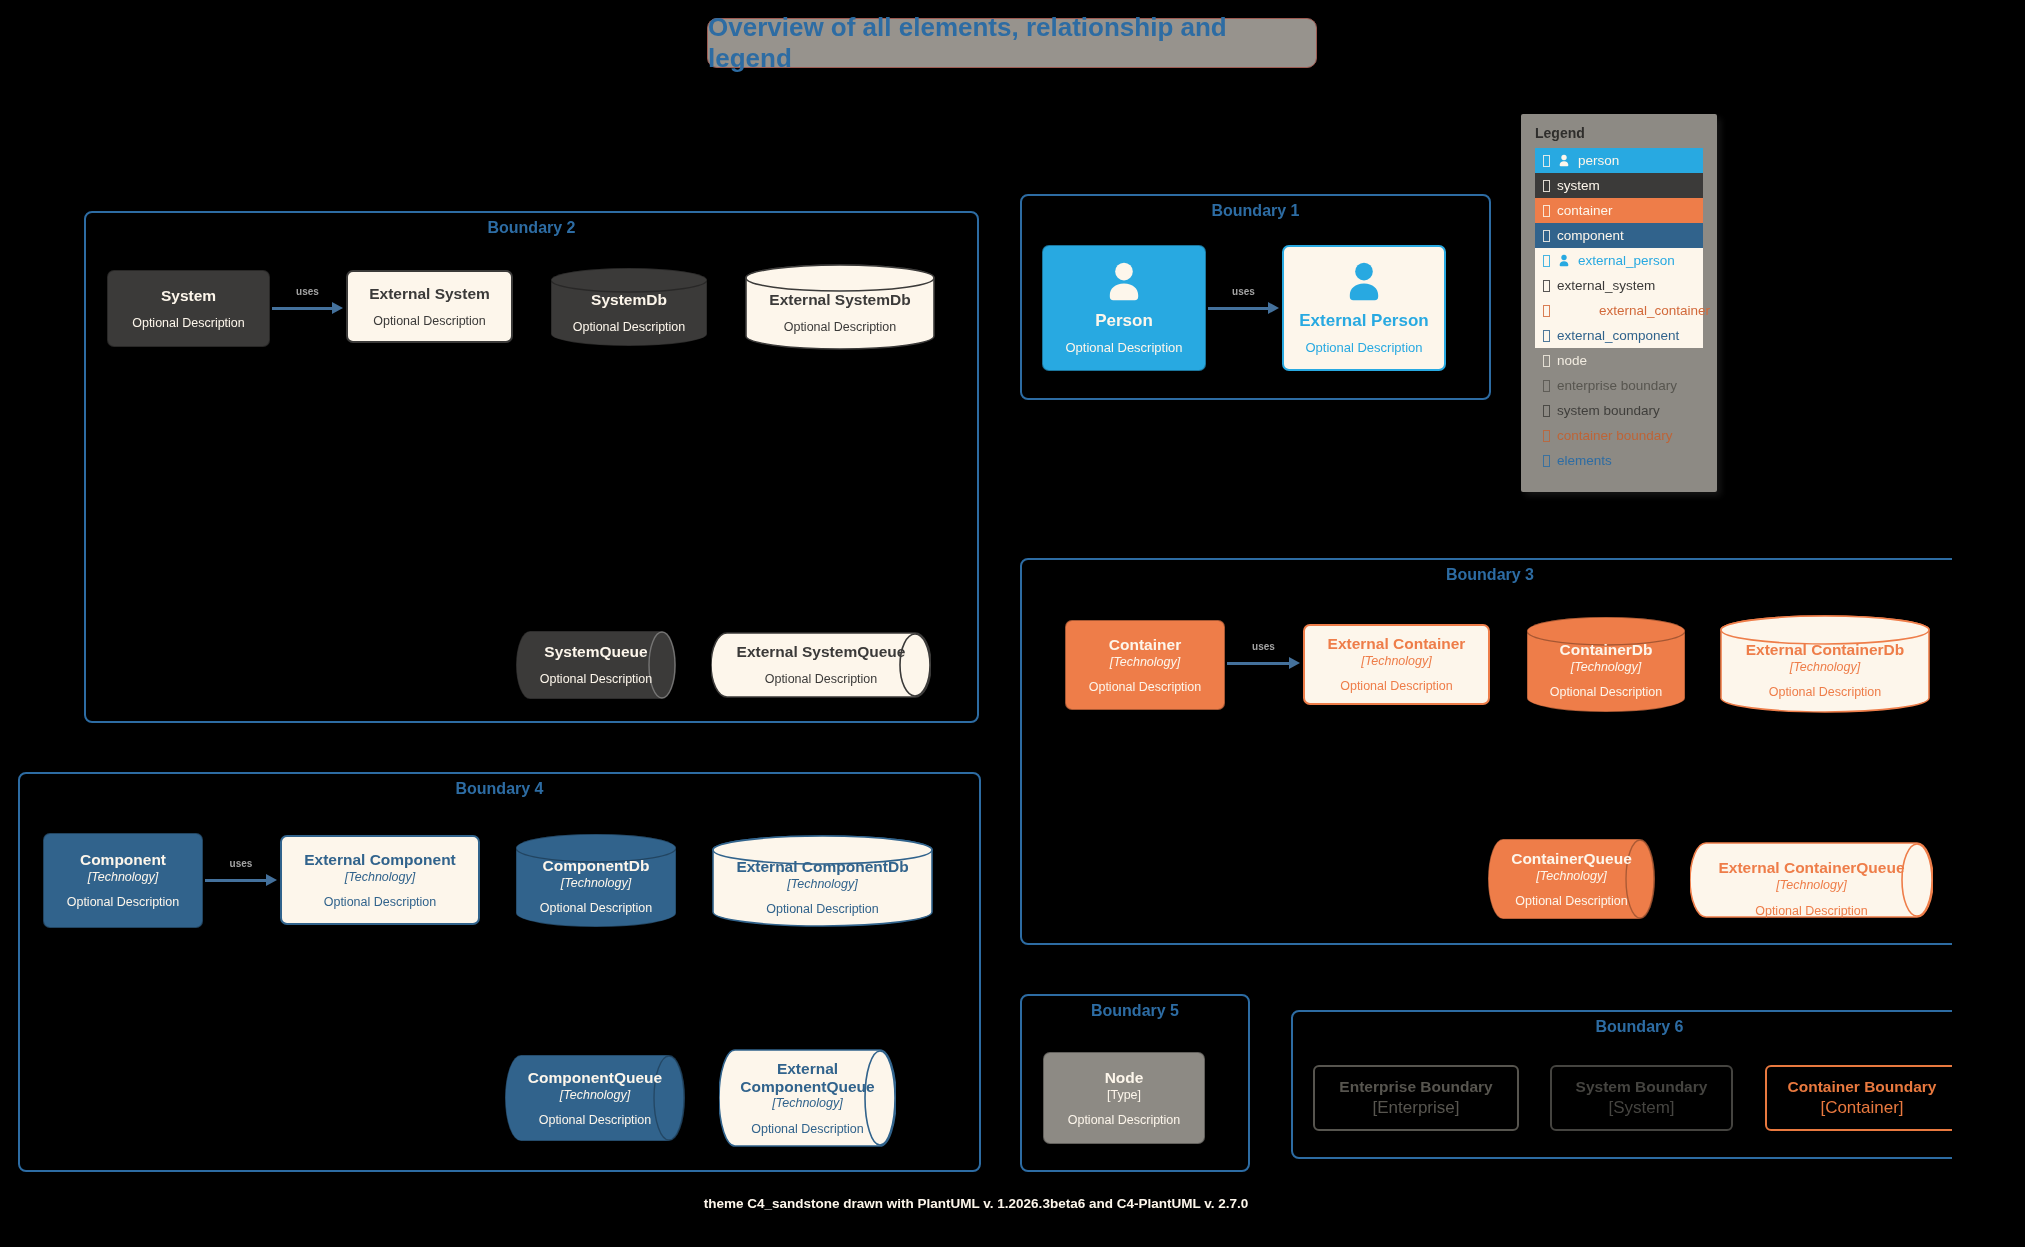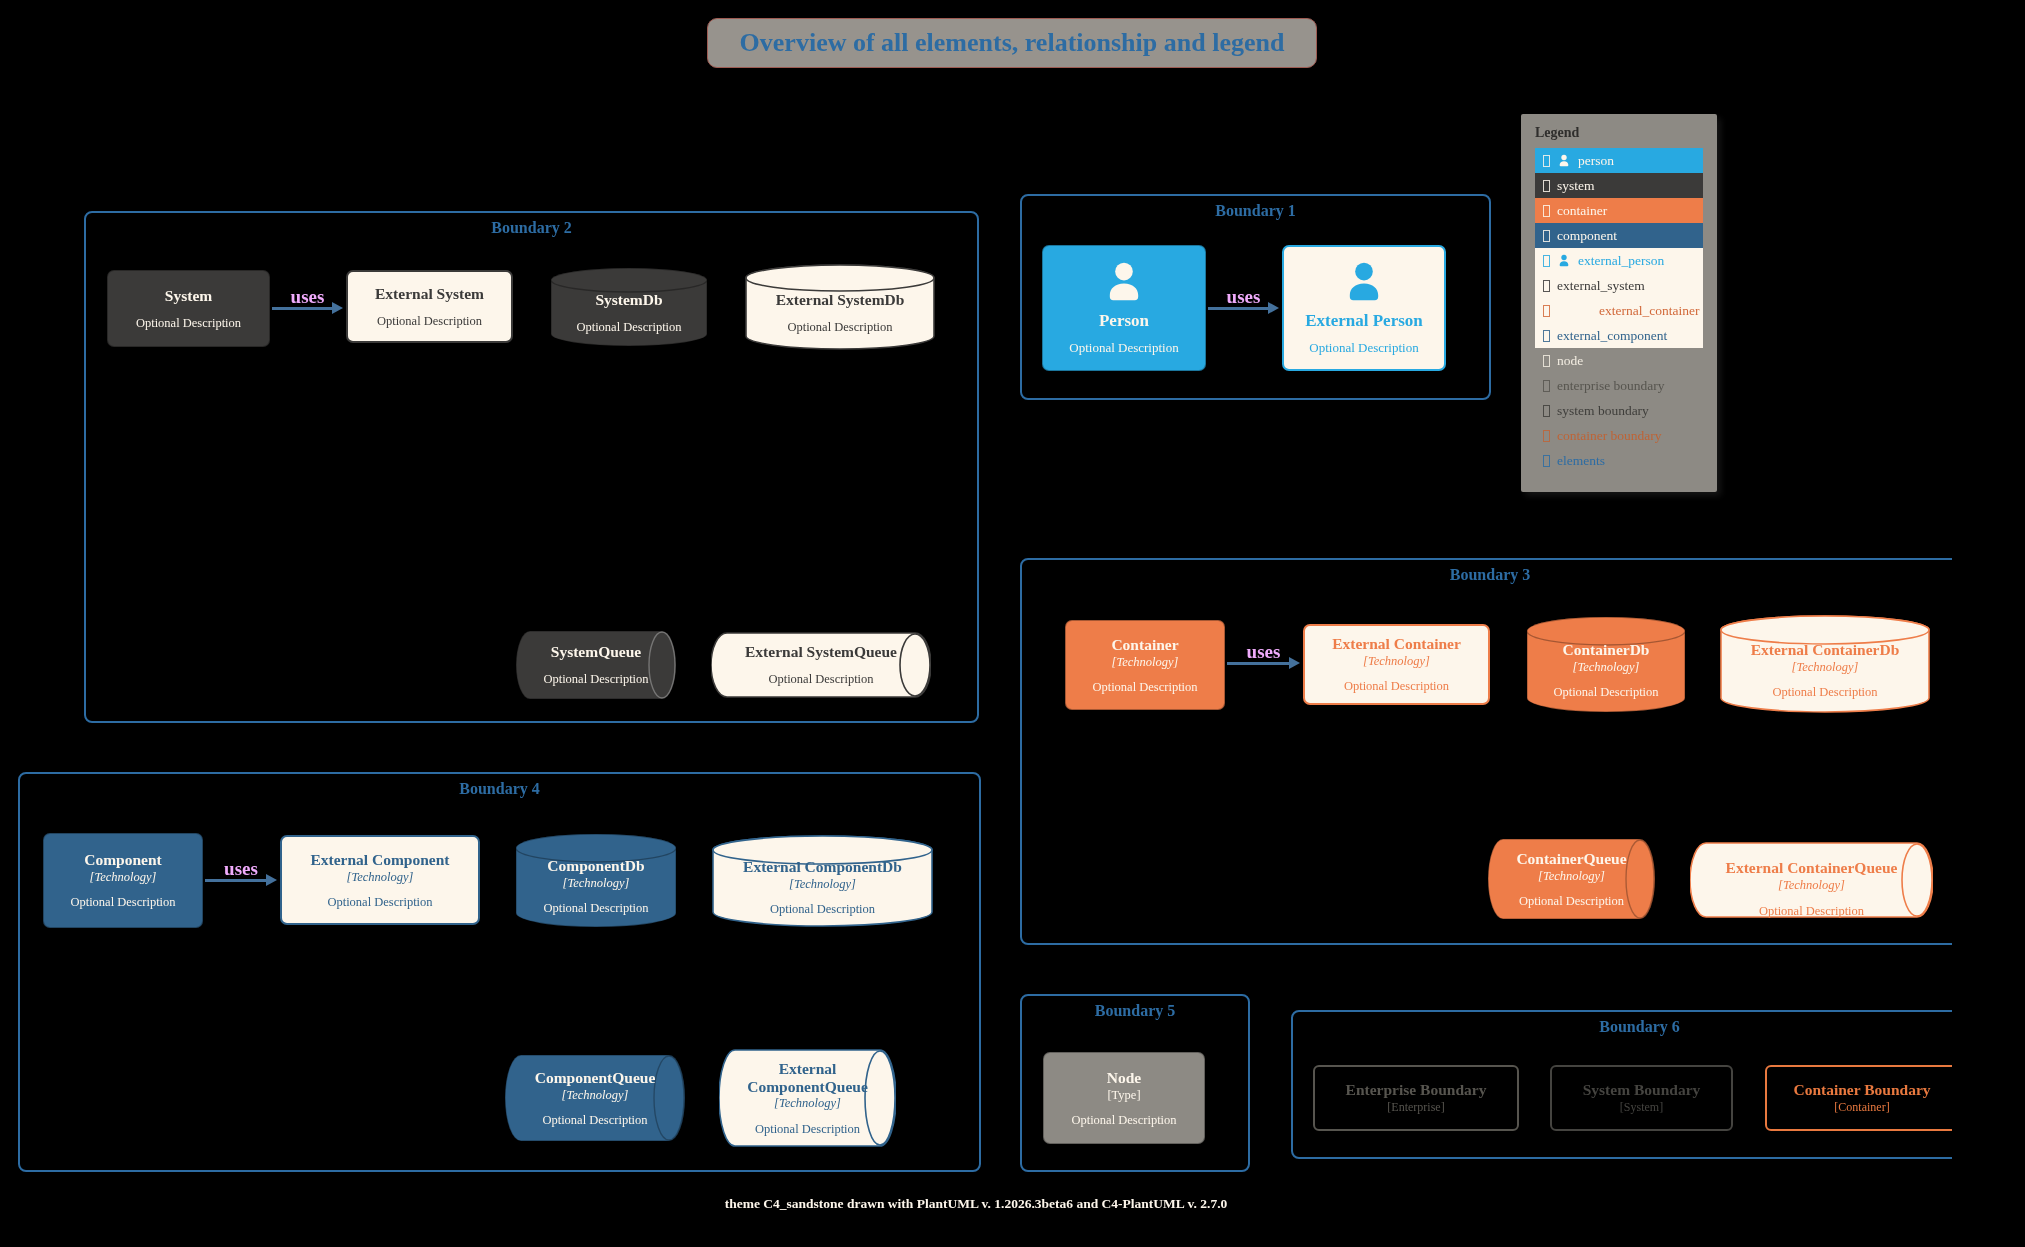--- a/index.html
+++ b/index.html
@@ -1,17 +1,17 @@
 <!DOCTYPE html>
 <html><head>
 <meta charset="utf-8">
 <style>
   html,body{margin:0;padding:0;background:#000;}
   #canvas{position:relative;width:1952px;height:1247px;background:#000;overflow:hidden;
-          font-family:Liberation Serif, serif;}
+          font-family:Liberation Sans, sans-serif;}
 
   
   .title{position:absolute;left:707px;top:18px;width:610px;height:50px;background:#97938D;
          border:1px solid #9E5B52;border-radius:10px;color:#2D6CA3;font-size:26px;font-weight:bold;
          display:flex;align-items:center;justify-content:center;box-sizing:border-box;}
 
   
   .boundary{position:absolute;border:2px solid #2D6CA3;border-radius:8px;box-sizing:border-box;}
   .blabel{position:absolute;top:6px;left:50%;transform:translateX(-50%);color:#2D6CA3;
           font-weight:bold;font-size:16px;white-space:nowrap;}
@@ -32,26 +32,26 @@
   .el .desc{font-size:12.5px;margin-top:11px;line-height:1.15;}
   .el.internal{border:1px solid rgba(0,0,0,0.3);}
   .el.external{border-width:2px;border-style:solid;}
   .el.db,.el.queue{background:transparent !important;border:none !important;border-radius:0;padding:0;}
   .el.db .content{padding-top:12px;}
   .shape{position:absolute;left:0;top:0;}
   .person-icon{margin-bottom:5px;}
   .el.person .name{font-size:17px;}
   .el.person .desc{font-size:13px;margin-top:10px;}
   .el.boundary-card{background:transparent;border:2px solid;border-radius:6px;}
-  .el.boundary-card .tech{font-style:normal;font-size:12px;margin-top:2px;}
+  .el.boundary-card .tech{font-style:normal;font-size:17px;margin-top:2px;}
 
   
   .arrow-line{position:absolute;height:3px;}
   .arrow-head{position:absolute;width:0;height:0;border-top:6.5px solid transparent;border-bottom:6.5px solid transparent;}
-  .arrow-label{position:absolute;transform:translateX(-50%);font-weight:bold;font-size:19px;color:#f0abfc;white-space:nowrap;}
+  .arrow-label{position:absolute;transform:translateX(-50%);font-weight:bold;font-size:10px;color:#a3a3a3;white-space:nowrap;}
 
   
   .legend{position:absolute;left:1521px;top:114px;width:196px;height:378px;background:#8D8A84;
           border-radius:2px;box-shadow:4px 4px 6px rgba(25,25,25,0.85);}
   .legend-title{font-weight:bold;font-size:14px;color:#2F2E2C;padding:11px 0 7px 14px;}
   .lrow{margin:0 14px;height:25px;display:flex;align-items:center;font-size:13.5px;
         padding-left:8px;box-sizing:border-box;}
   .tofu{display:inline-block;width:7px;height:12px;border:1px solid currentColor;opacity:0.85;
         margin-right:7px;flex:none;box-sizing:border-box;}
   .picon{margin-right:7px;flex:none;display:inline-flex;}

